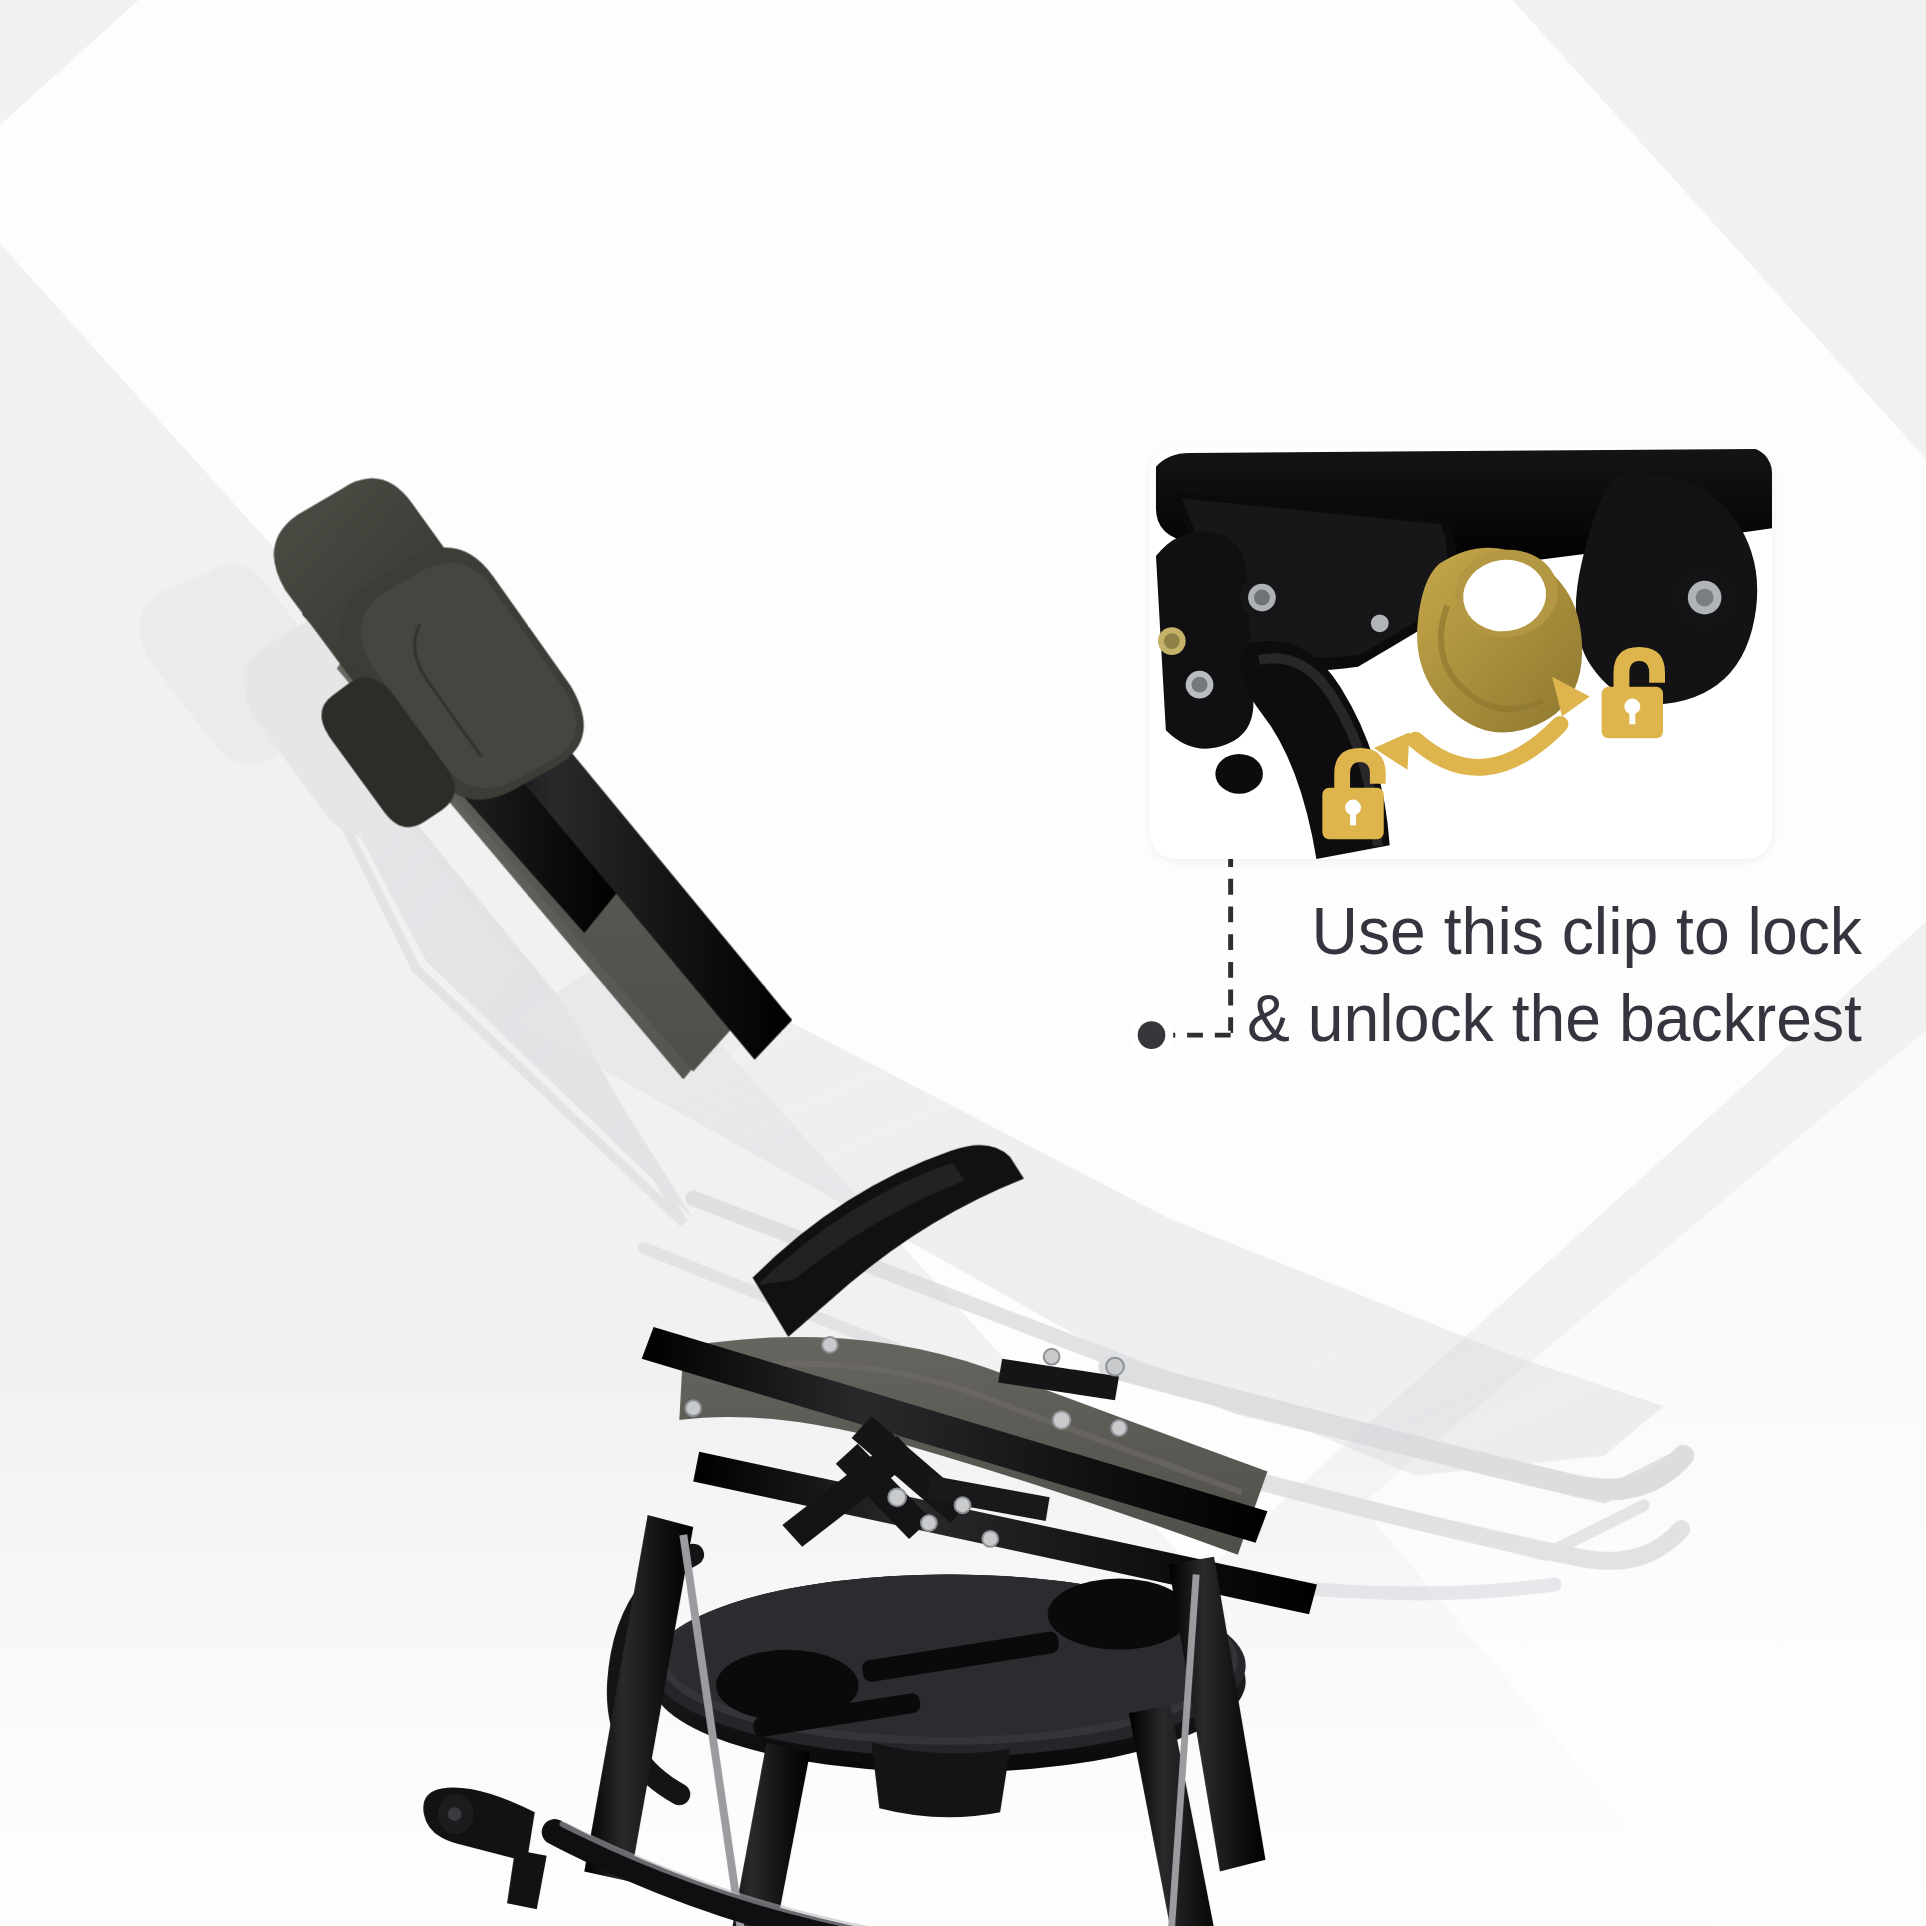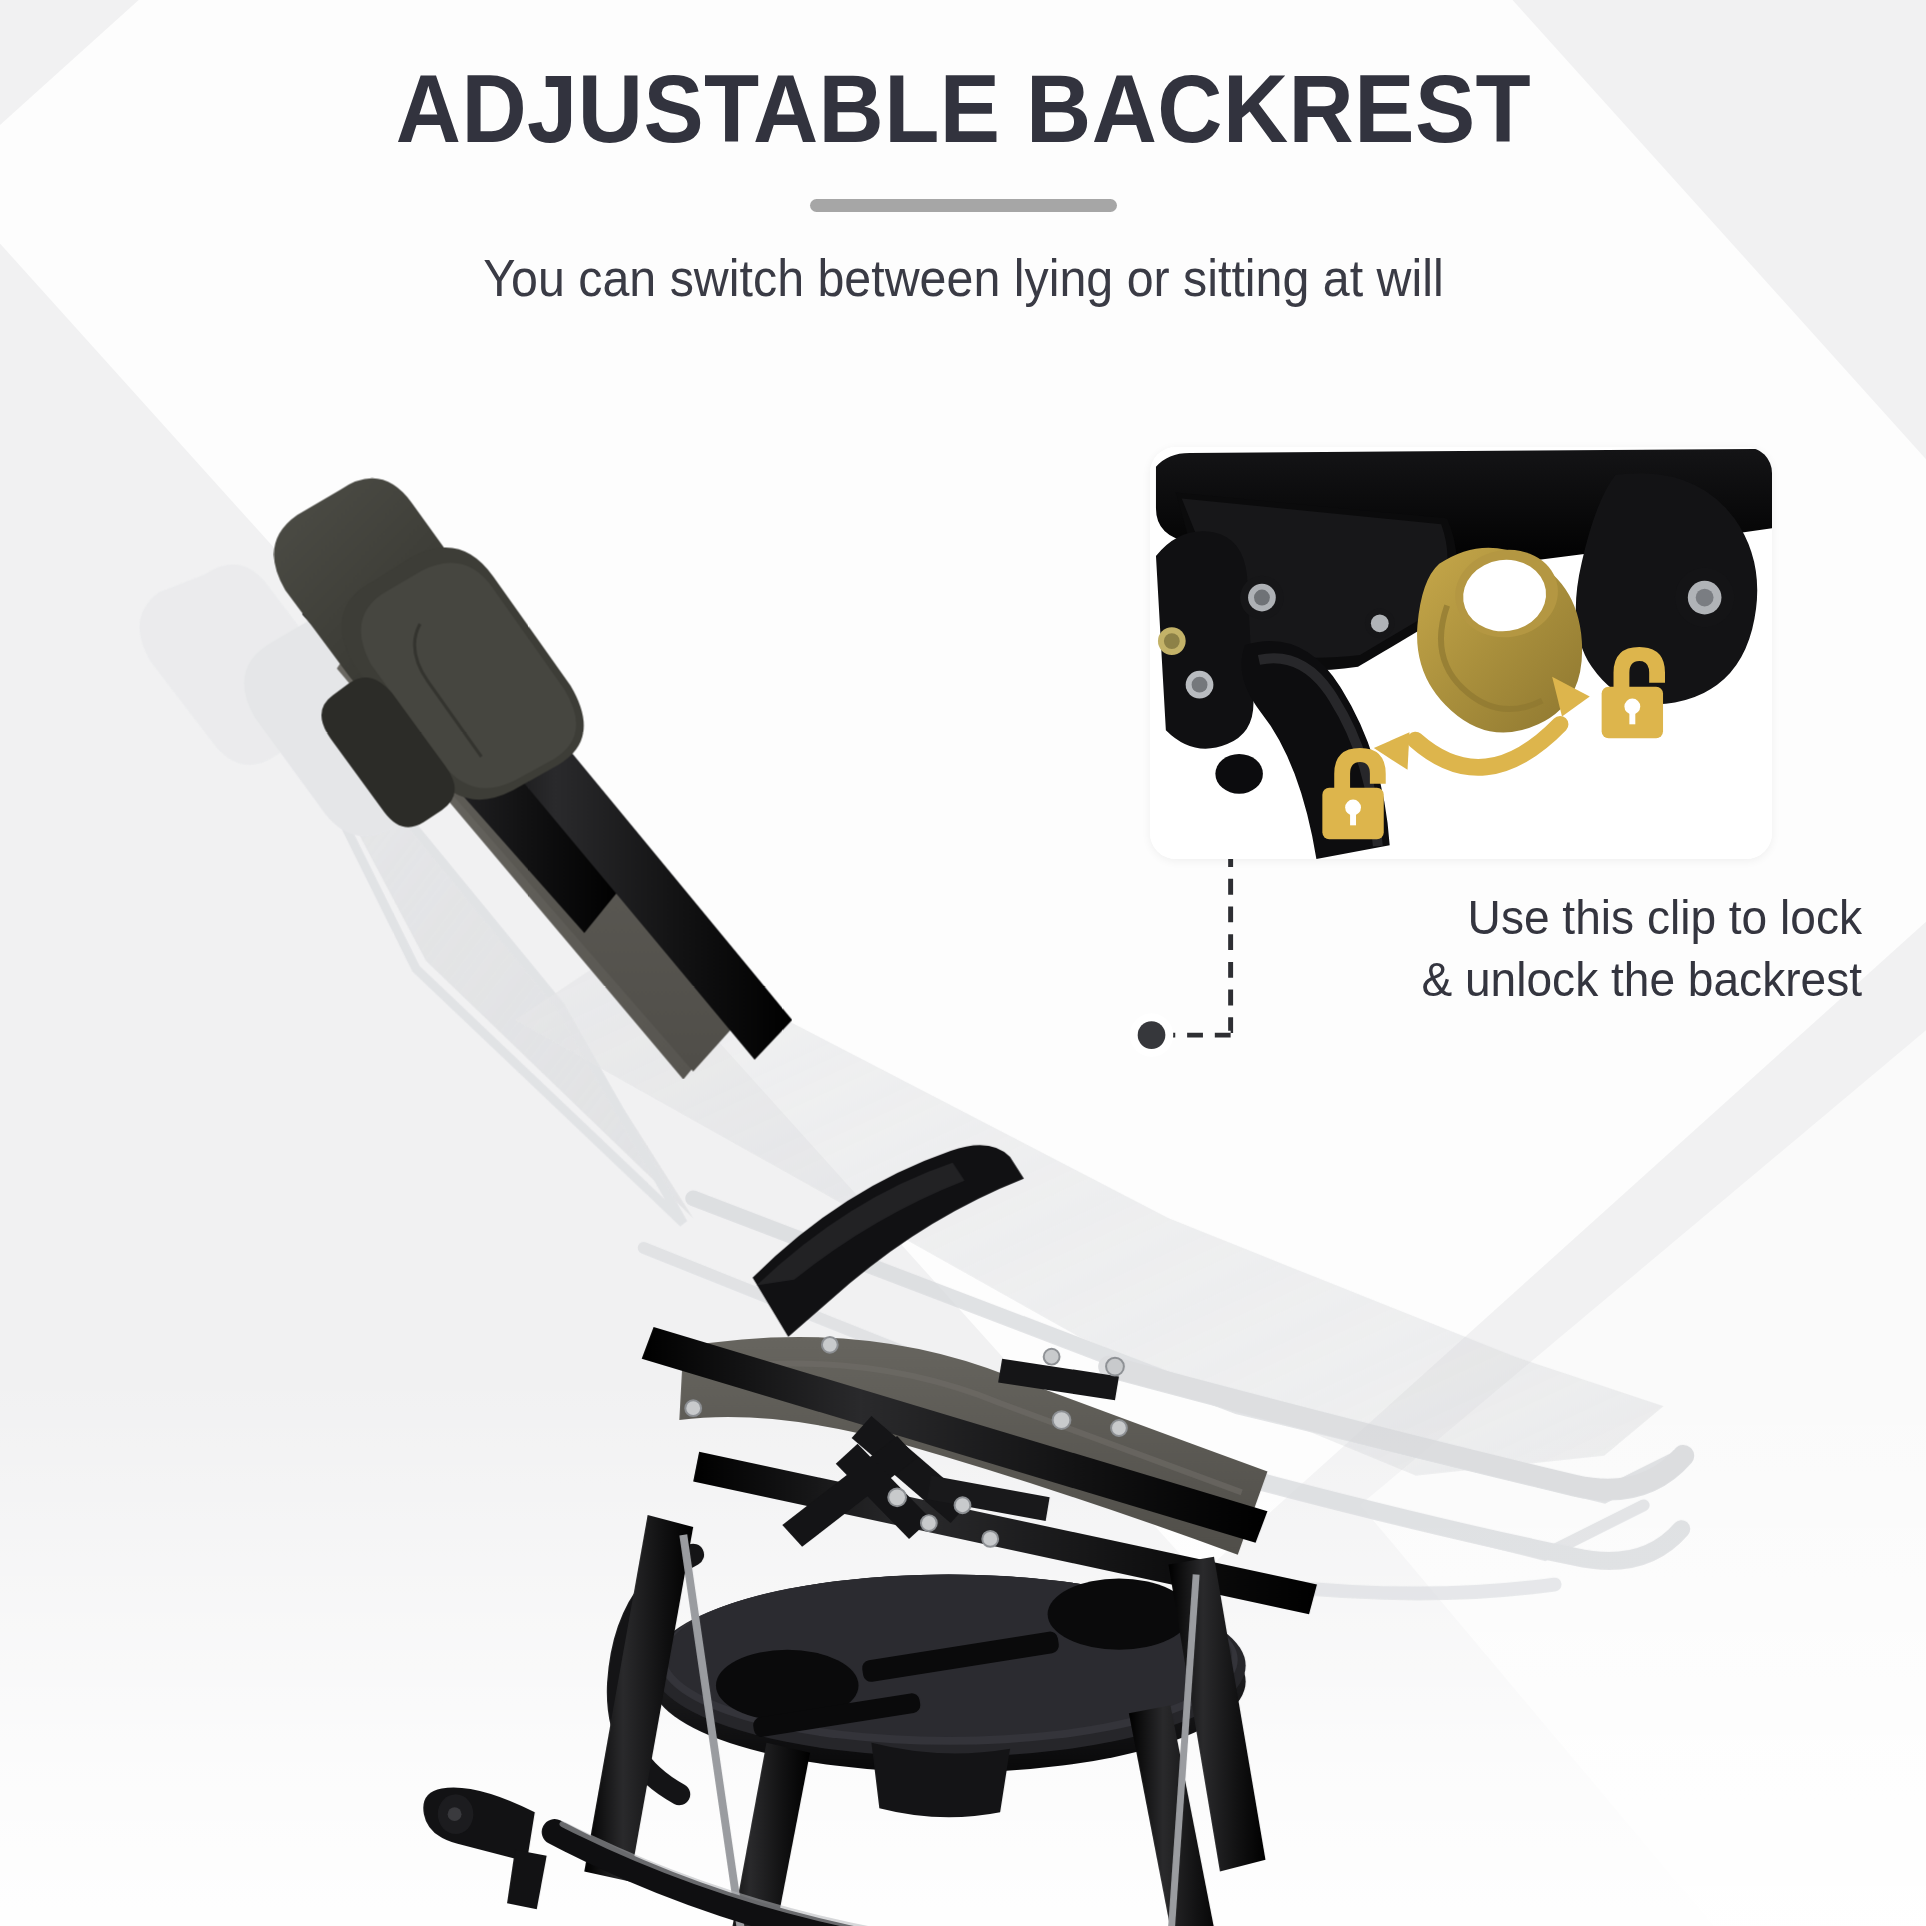--- a/index.html
+++ b/index.html
@@ -114,41 +114,36 @@
   
   .callout {
     position: absolute;
     right: 65px;
     top: 887px;
     width: 693px;
     text-align: right;
     z-index: 35;
     font-family: "Liberation Sans Narrow", "Liberation Sans", sans-serif;
     font-weight: 300;
-    font-size: 48px;
+    font-size: 67px;
     line-height: 1.30;
     color: #34353f;
   }
   .callout .line { display: block; transform: scaleX(0.96); transform-origin: 100% 50%; }
 </style>
 </head>
 <body>
 
 <div id="root">
 
   <div class="bg-base"></div>
   <div class="bg-wedge-left"></div>
   <div class="bg-wedge-right"></div>
   <div class="bg-soft-bottom"></div>
 
-  <div class="header">
-    <h1 class="page-title">ADJUSTABLE BACKREST</h1>
-    <div class="divider"></div>
-    <p class="page-subtitle">You can switch between lying or sitting at will</p>
-  </div>
 
   <div class="stage">
     <svg viewBox="0 0 1946 1616" xmlns="http://www.w3.org/2000/svg">
       <defs>
         <linearGradient id="fab" x1="0" y1="0" x2="1" y2="1">
           <stop offset="0" stop-color="#6c6a64"></stop>
           <stop offset="1" stop-color="#56544f"></stop>
         </linearGradient>
         <linearGradient id="fab2" x1="0" y1="0" x2="0" y2="1">
           <stop offset="0" stop-color="#67655f"></stop>

